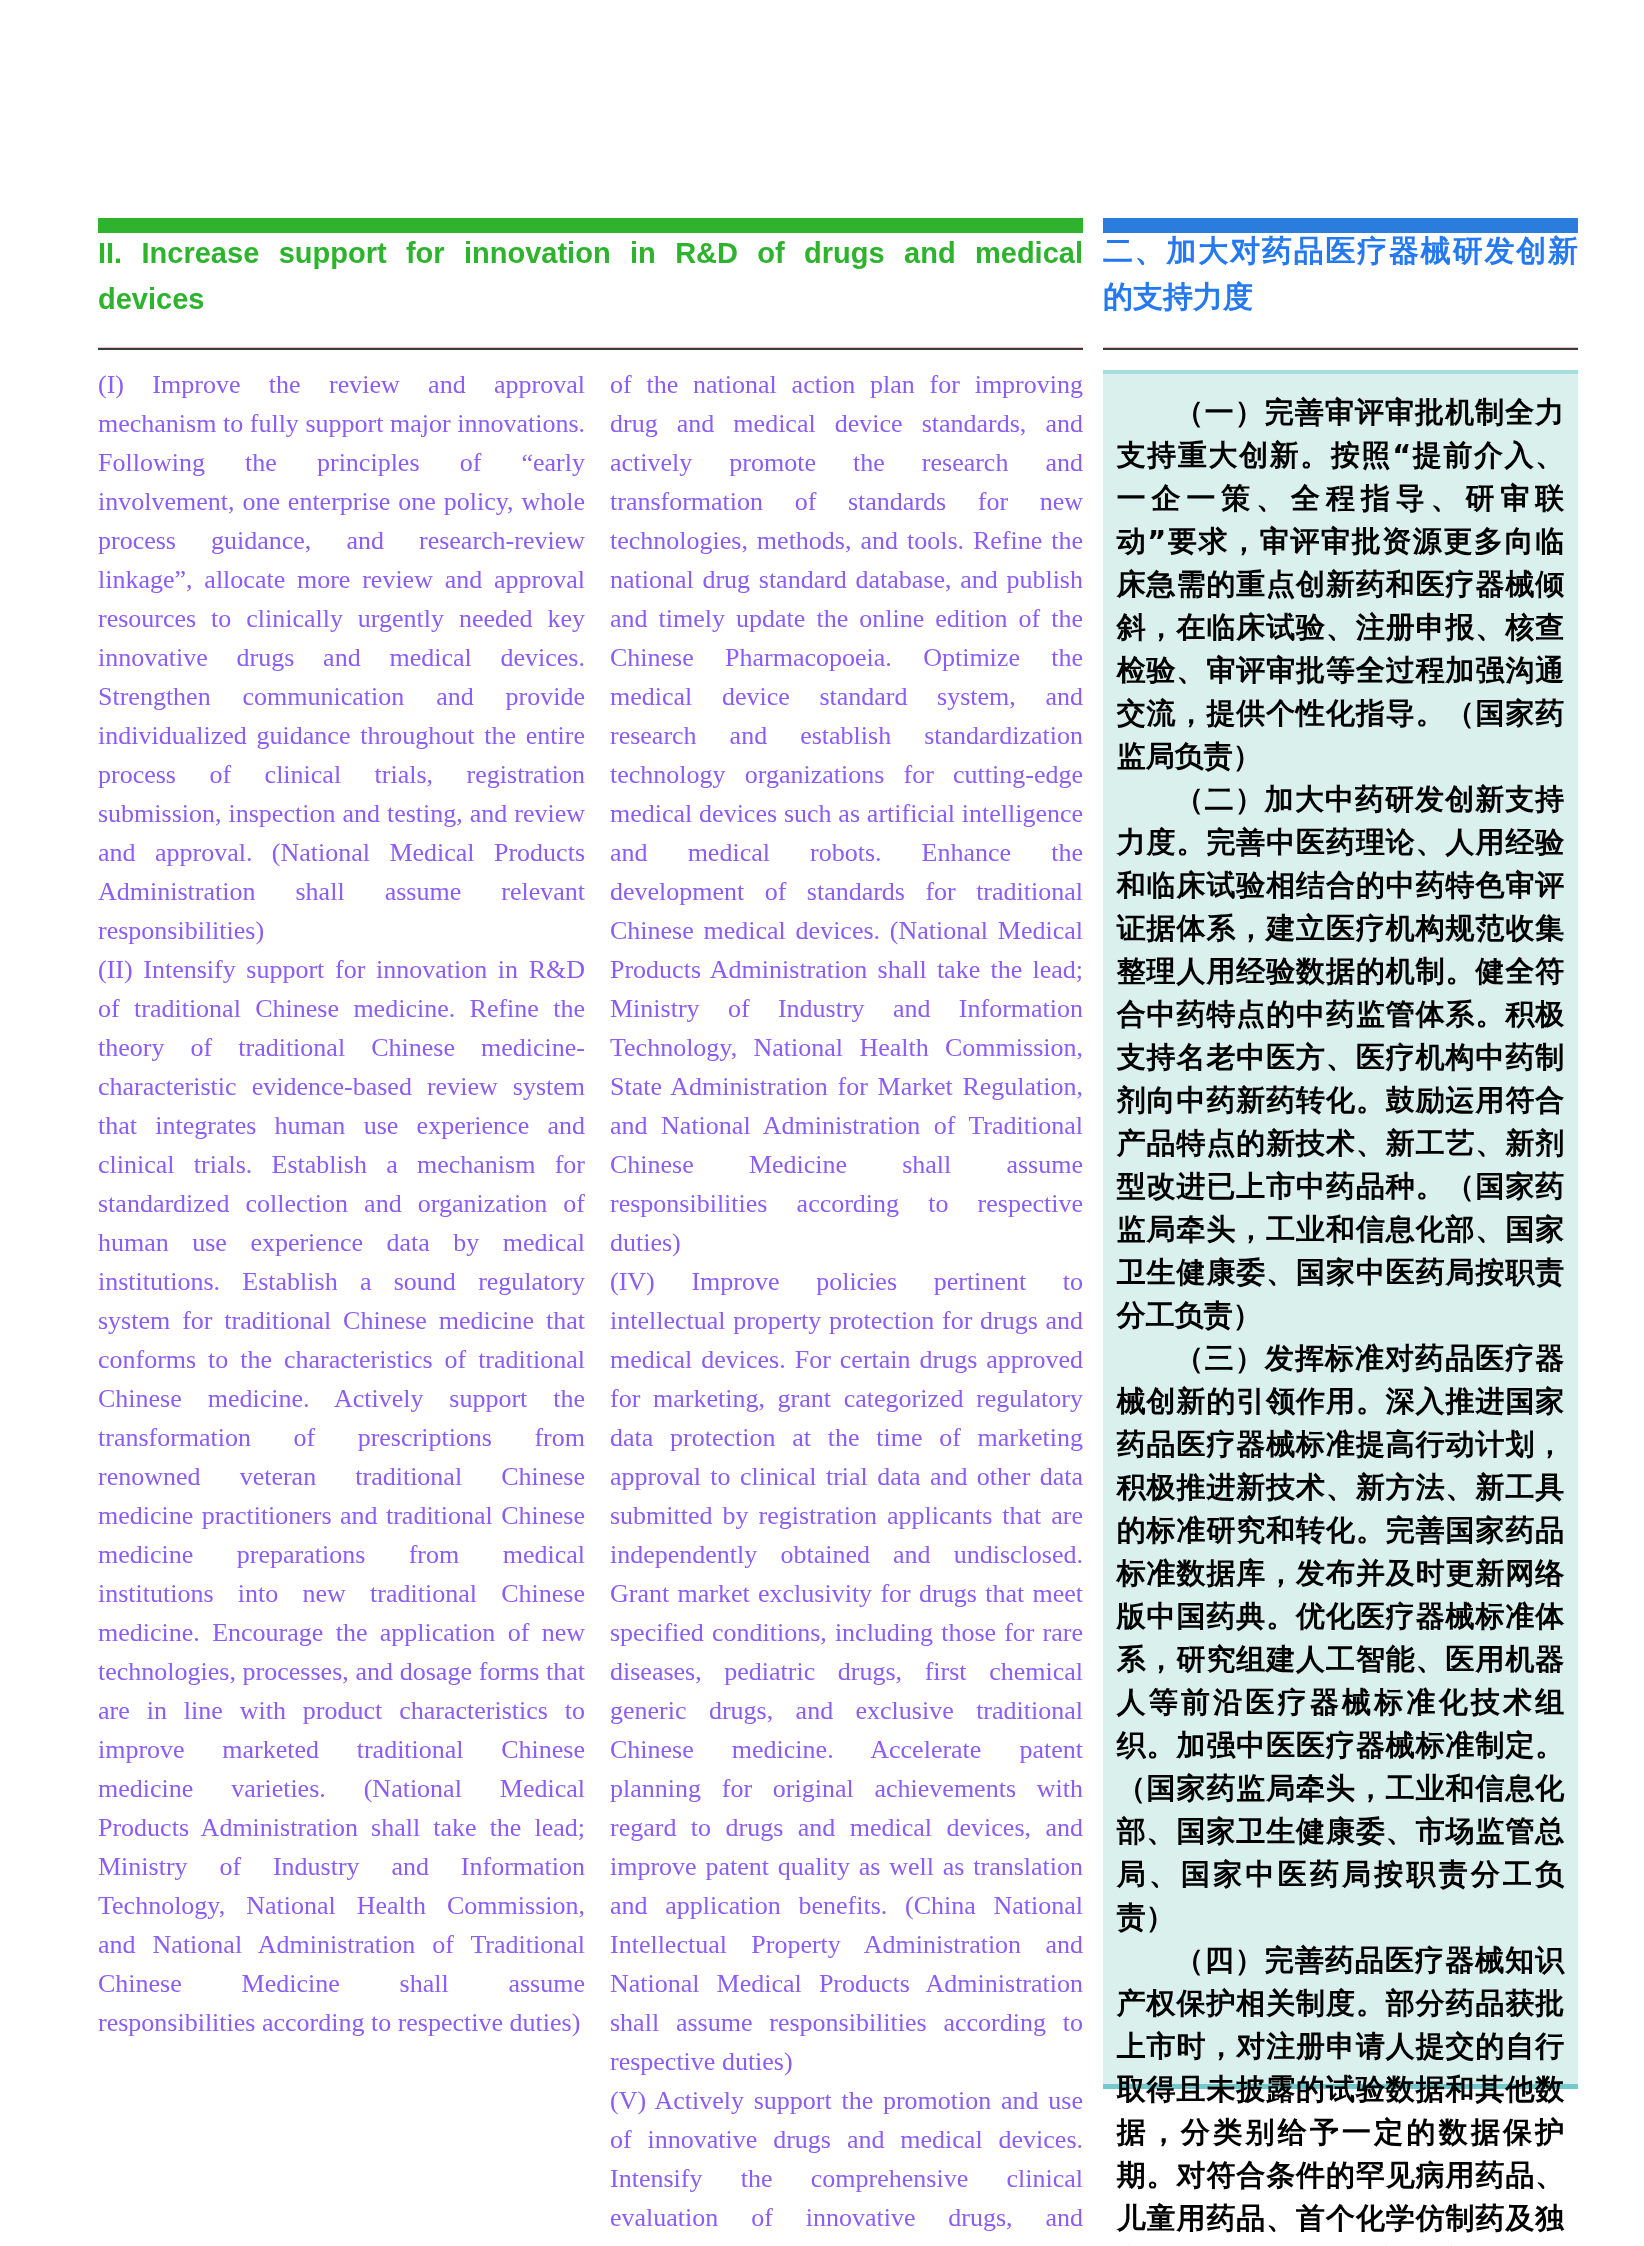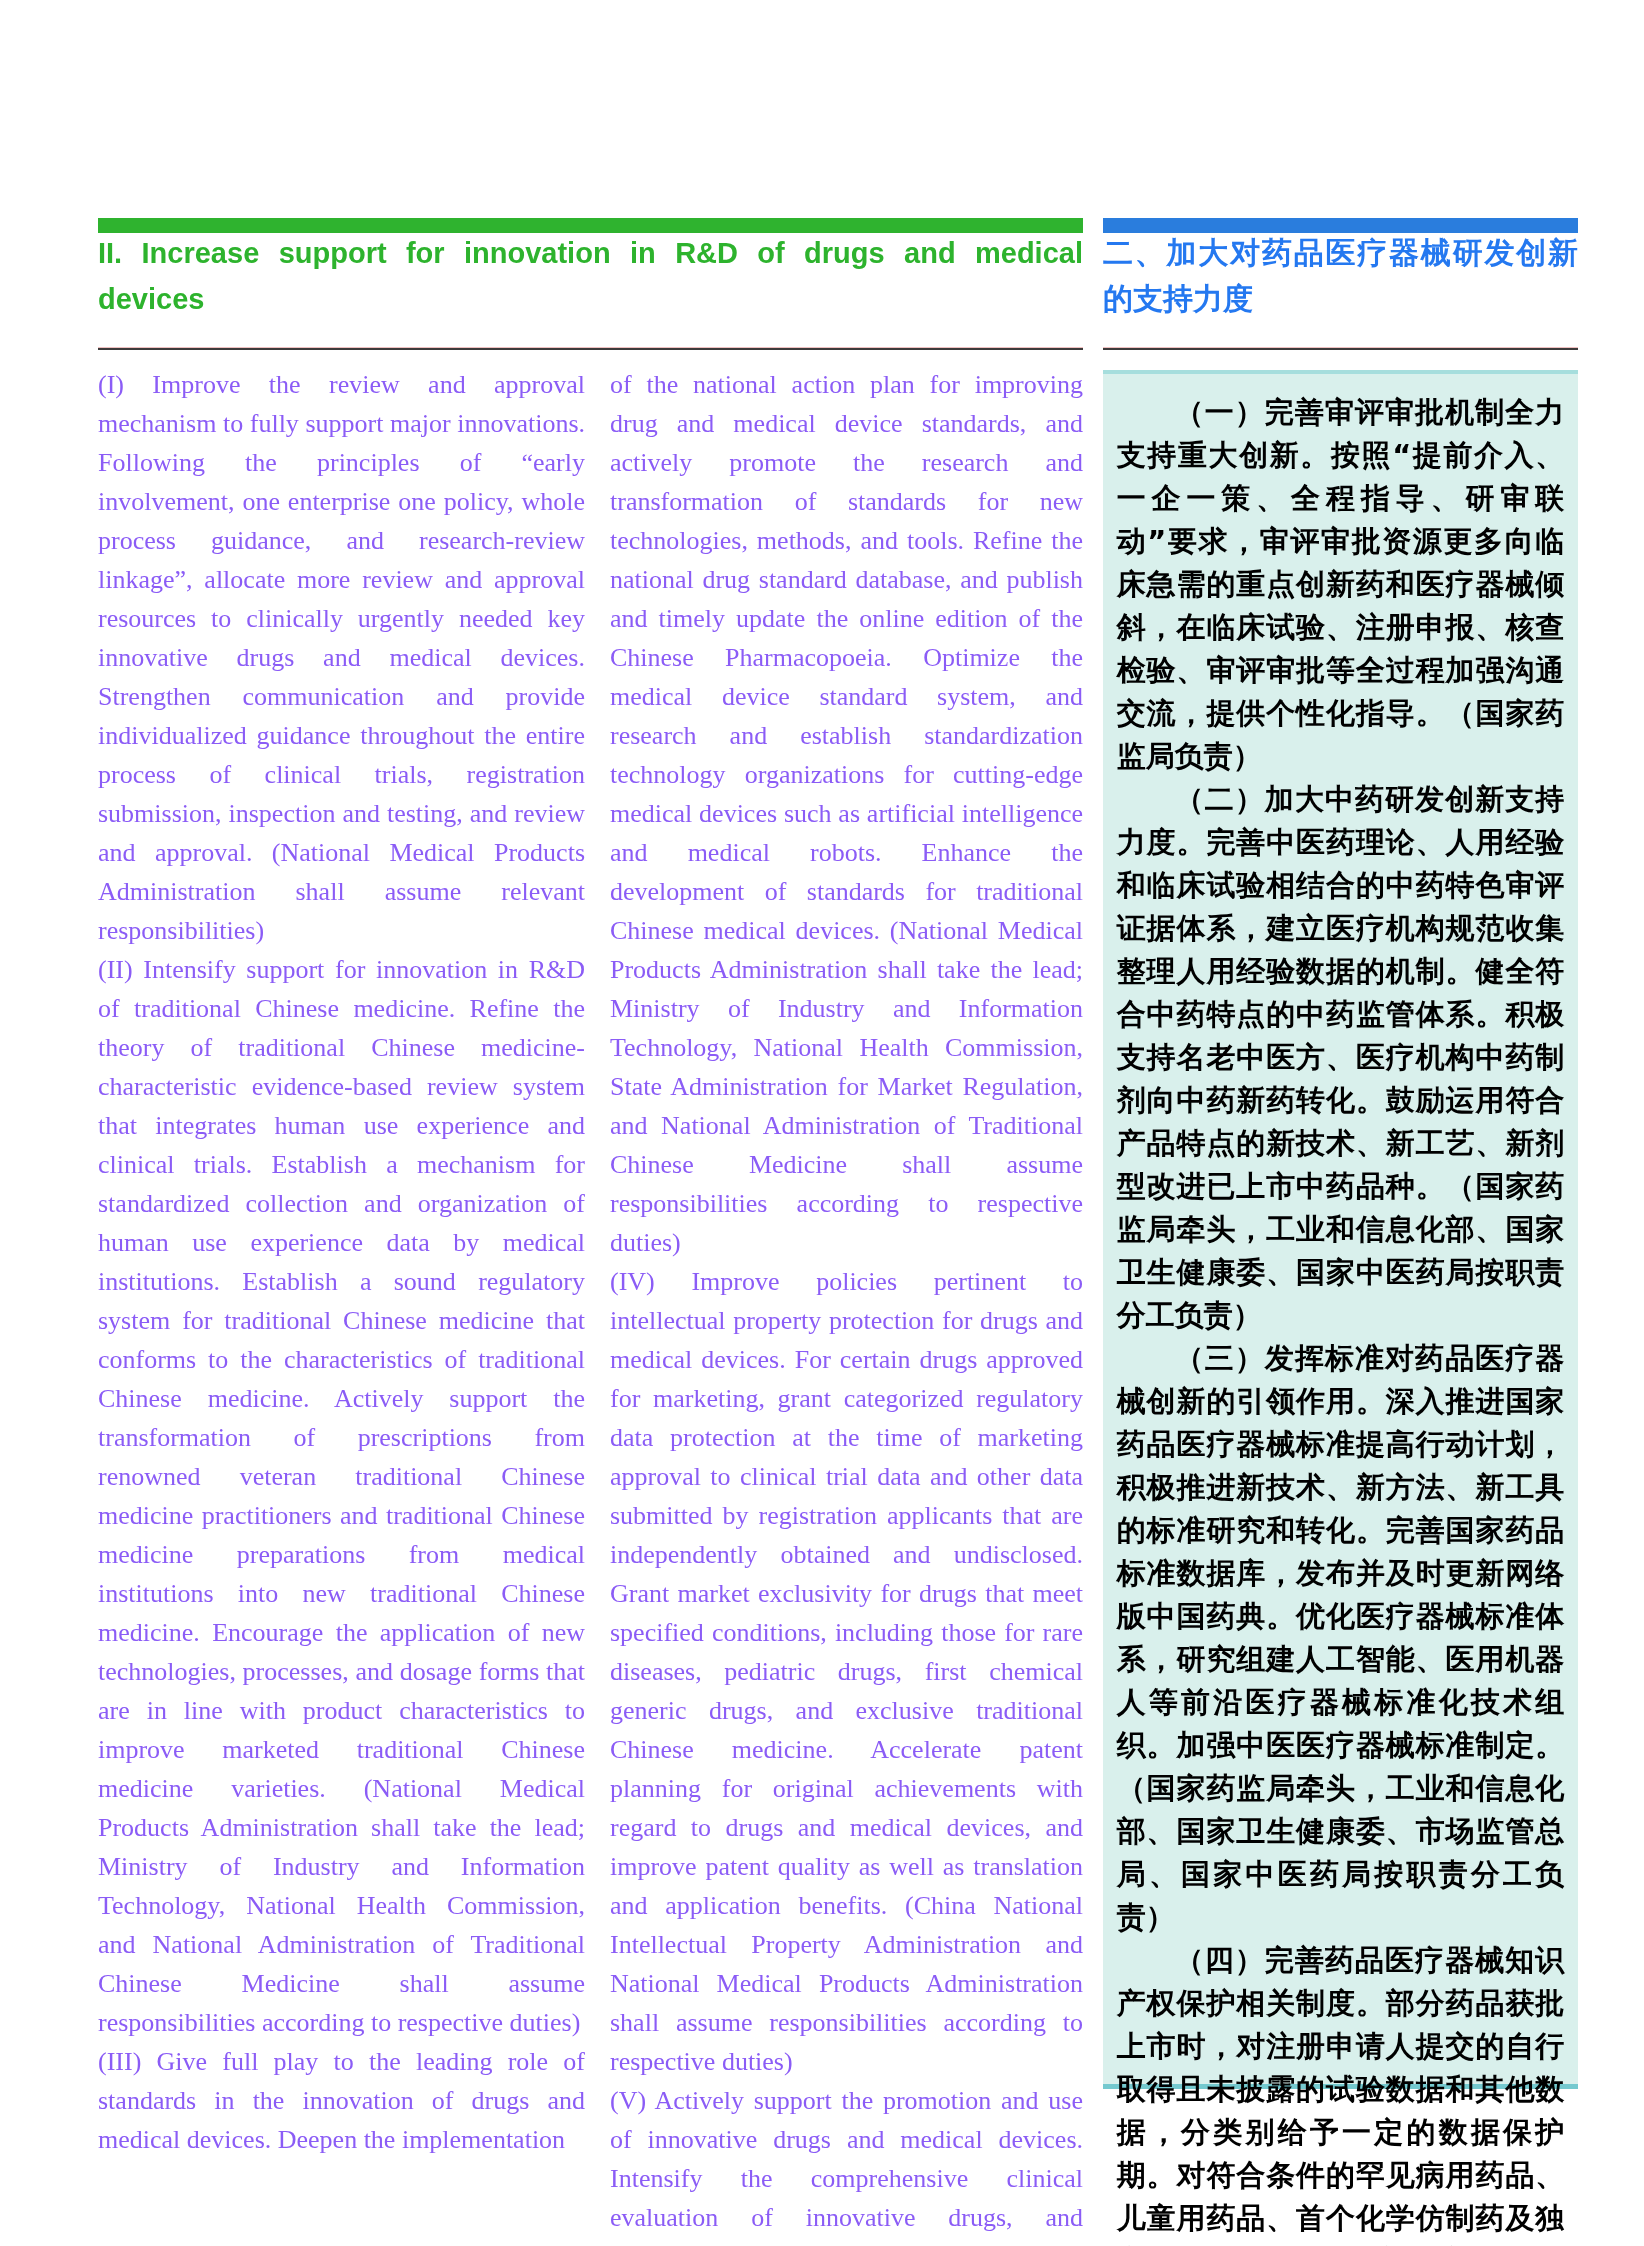--- a/index.html
+++ b/index.html
@@ -48,21 +48,21 @@
     font-size: 29px;
     line-height: 46px;
     color: #2db32d;
   }
   .title.zh {
     left: 1103px;
     width: 475px;
     font-size: 30px;
     line-height: 46px;
     color: #2478f0;
-    font-family: Liberation Sans, sans-serif;
+    font-family: Liberation Mono, monospace;
   }
 
   
   .rule {
     position: absolute;
     top: 347px;
     height: 2px;
     background: #3d3b3b;
     border-top: 1px solid #efc0c0;
   }
@@ -140,21 +140,20 @@
 
   <h1 class="title en">II. Increase support for innovation in R&amp;D of drugs and medical devices</h1>
   <h1 class="title zh">二、加大对药品医疗器械研发创新的支持力度</h1>
 
   <div class="rule en"></div>
   <div class="rule zh"></div>
 
   <div class="col c1">
       <p>(I) Improve the review and approval mechanism to fully support major innovations. Following the principles of “early involvement, one enterprise one policy, whole process guidance, and research-review linkage”, allocate more review and approval resources to clinically urgently needed key innovative drugs and medical devices. Strengthen communication and provide individualized guidance throughout the entire process of clinical trials, registration submission, inspection and testing, and review and approval. (National Medical Products Administration shall assume relevant responsibilities)</p>
       <p>(II) Intensify support for innovation in R&amp;D of traditional Chinese medicine. Refine the theory of traditional Chinese medicine-characteristic evidence-based review system that integrates human use experience and clinical trials. Establish a mechanism for standardized collection and organization of human use experience data by medical institutions. Establish a sound regulatory system for traditional Chinese medicine that conforms to the characteristics of traditional Chinese medicine. Actively support the transformation of prescriptions from renowned veteran traditional Chinese medicine practitioners and traditional Chinese medicine preparations from medical institutions into new traditional Chinese medicine. Encourage the application of new technologies, processes, and dosage forms that are in line with product characteristics to improve marketed traditional Chinese medicine varieties. (National Medical Products Administration shall take the lead; Ministry of Industry and Information Technology, National Health Commission, and National Administration of Traditional Chinese Medicine shall assume responsibilities according to respective duties)</p>
-      <p>(III) Give full play to the leading role of standards in the innovation of drugs and medical devices. Deepen the implementation</p>
     </div>
 
   <div class="col c2">
       <p>of the national action plan for improving drug and medical device standards, and actively promote the research and transformation of standards for new technologies, methods, and tools. Refine the national drug standard database, and publish and timely update the online edition of the Chinese Pharmacopoeia. Optimize the medical device standard system, and research and establish standardization technology organizations for cutting-edge medical devices such as artificial intelligence and medical robots. Enhance the development of standards for traditional Chinese medical devices. (National Medical Products Administration shall take the lead; Ministry of Industry and Information Technology, National Health Commission, State Administration for Market Regulation, and National Administration of Traditional Chinese Medicine shall assume responsibilities according to respective duties)</p>
       <p>(IV) Improve policies pertinent to intellectual property protection for drugs and medical devices. For certain drugs approved for marketing, grant categorized regulatory data protection at the time of marketing approval to clinical trial data and other data submitted by registration applicants that are independently obtained and undisclosed. Grant market exclusivity for drugs that meet specified conditions, including those for rare diseases, pediatric drugs, first chemical generic drugs, and exclusive traditional Chinese medicine. Accelerate patent planning for original achievements with regard to drugs and medical devices, and improve patent quality as well as translation and application benefits. (China National Intellectual Property Administration and National Medical Products Administration shall assume responsibilities according to respective duties)</p>
       <p>(V) Actively support the promotion and use of innovative drugs and medical devices. Intensify the comprehensive clinical evaluation of innovative drugs, and strengthen the</p>
     </div>
 
   <div class="cyan-box">
     <div class="zh-text">

